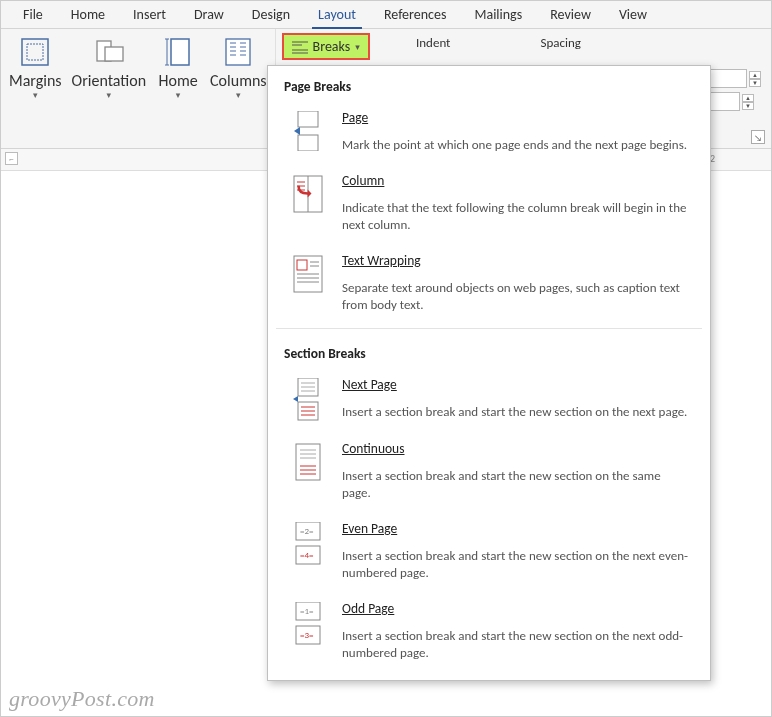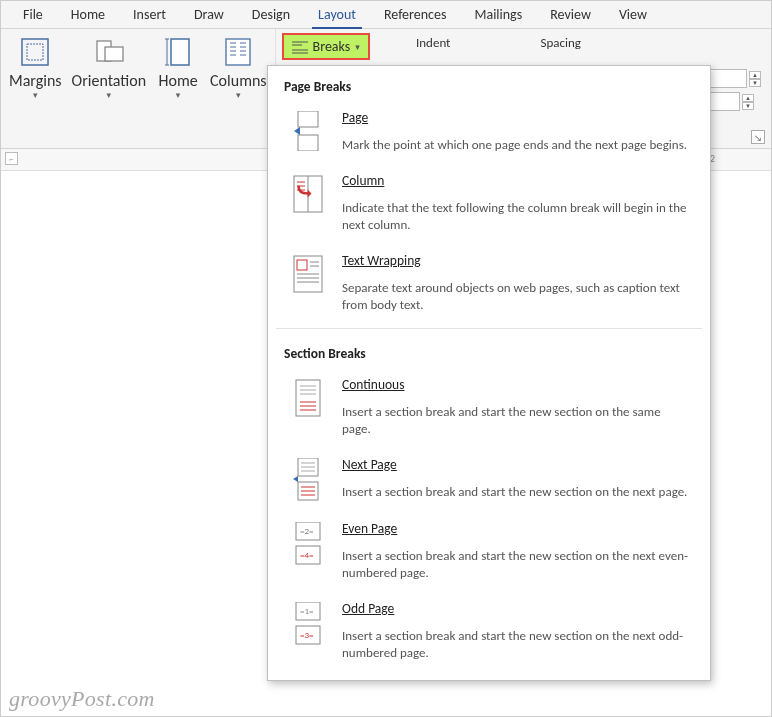--- a/index.html
+++ b/index.html
@@ -415,58 +415,58 @@
       <div class="ttl"><span class="ul">Text Wrapping</span></div>
       <div class="desc">Separate text around objects on web pages, such as caption text from body text.</div>
     </div>
   </div>
 
   <div class="dd-sep"></div>
   <div class="dd-head">Section Breaks</div>
 
   <div class="dd-item">
     <div class="ico">
-      <svg width="32" height="40">
-          <rect x="4" y="2" width="24" height="36" fill="#fff" stroke="#888"></rect>
-          <line x1="8" y1="8" x2="24" y2="8" stroke="#aaa"></line>
-          <line x1="8" y1="12" x2="24" y2="12" stroke="#aaa"></line>
-          <line x1="8" y1="16" x2="24" y2="16" stroke="#aaa"></line>
-          <line x1="8" y1="24" x2="24" y2="24" stroke="#c33"></line>
-          <line x1="8" y1="28" x2="24" y2="28" stroke="#c33"></line>
-          <line x1="8" y1="32" x2="24" y2="32" stroke="#c33"></line>
-        </svg>
-    </div>
-    <div class="txt">
-      <div class="ttl"><span class="ul">Continuous</span></div>
-      <div class="desc">Insert a section break and start the new section on the same page.</div>
-    </div>
-  </div>
-
-  <div class="dd-item">
-    <div class="ico">
       <svg width="32" height="44">
           <rect x="6" y="0" width="20" height="18" fill="#fff" stroke="#888"></rect>
           <line x1="9" y1="5" x2="23" y2="5" stroke="#aaa"></line>
           <line x1="9" y1="9" x2="23" y2="9" stroke="#aaa"></line>
           <line x1="9" y1="13" x2="23" y2="13" stroke="#aaa"></line>
           <rect x="6" y="24" width="20" height="18" fill="#fff" stroke="#888"></rect>
           <line x1="9" y1="29" x2="23" y2="29" stroke="#c33"></line>
           <line x1="9" y1="33" x2="23" y2="33" stroke="#c33"></line>
           <line x1="9" y1="37" x2="23" y2="37" stroke="#c33"></line>
           <polygon points="1,21 6,18 6,24" fill="#3a6fb0"></polygon>
         </svg>
     </div>
     <div class="txt">
       <div class="ttl"><span class="ul">Next Page</span></div>
       <div class="desc">Insert a section break and start the new section on the next page.</div>
     </div>
   </div>
 
   <div class="dd-item">
     <div class="ico">
+      <svg width="32" height="40">
+          <rect x="4" y="2" width="24" height="36" fill="#fff" stroke="#888"></rect>
+          <line x1="8" y1="8" x2="24" y2="8" stroke="#aaa"></line>
+          <line x1="8" y1="12" x2="24" y2="12" stroke="#aaa"></line>
+          <line x1="8" y1="16" x2="24" y2="16" stroke="#aaa"></line>
+          <line x1="8" y1="24" x2="24" y2="24" stroke="#c33"></line>
+          <line x1="8" y1="28" x2="24" y2="28" stroke="#c33"></line>
+          <line x1="8" y1="32" x2="24" y2="32" stroke="#c33"></line>
+        </svg>
+    </div>
+    <div class="txt">
+      <div class="ttl"><span class="ul">Continuous</span></div>
+      <div class="desc">Insert a section break and start the new section on the same page.</div>
+    </div>
+  </div>
+
+  <div class="dd-item">
+    <div class="ico">
       <svg width="32" height="44">
           <rect x="4" y="0" width="24" height="18" fill="#fff" stroke="#888"></rect>
           <text x="8" y="12" font-size="9" fill="#888">=2=</text>
           <rect x="4" y="24" width="24" height="18" fill="#fff" stroke="#888"></rect>
           <text x="8" y="36" font-size="9" fill="#c33">=4=</text>
         </svg>
     </div>
     <div class="txt">
       <div class="ttl"><span class="ul">Even Page</span></div>
       <div class="desc">Insert a section break and start the new section on the next even-numbered page.</div>

